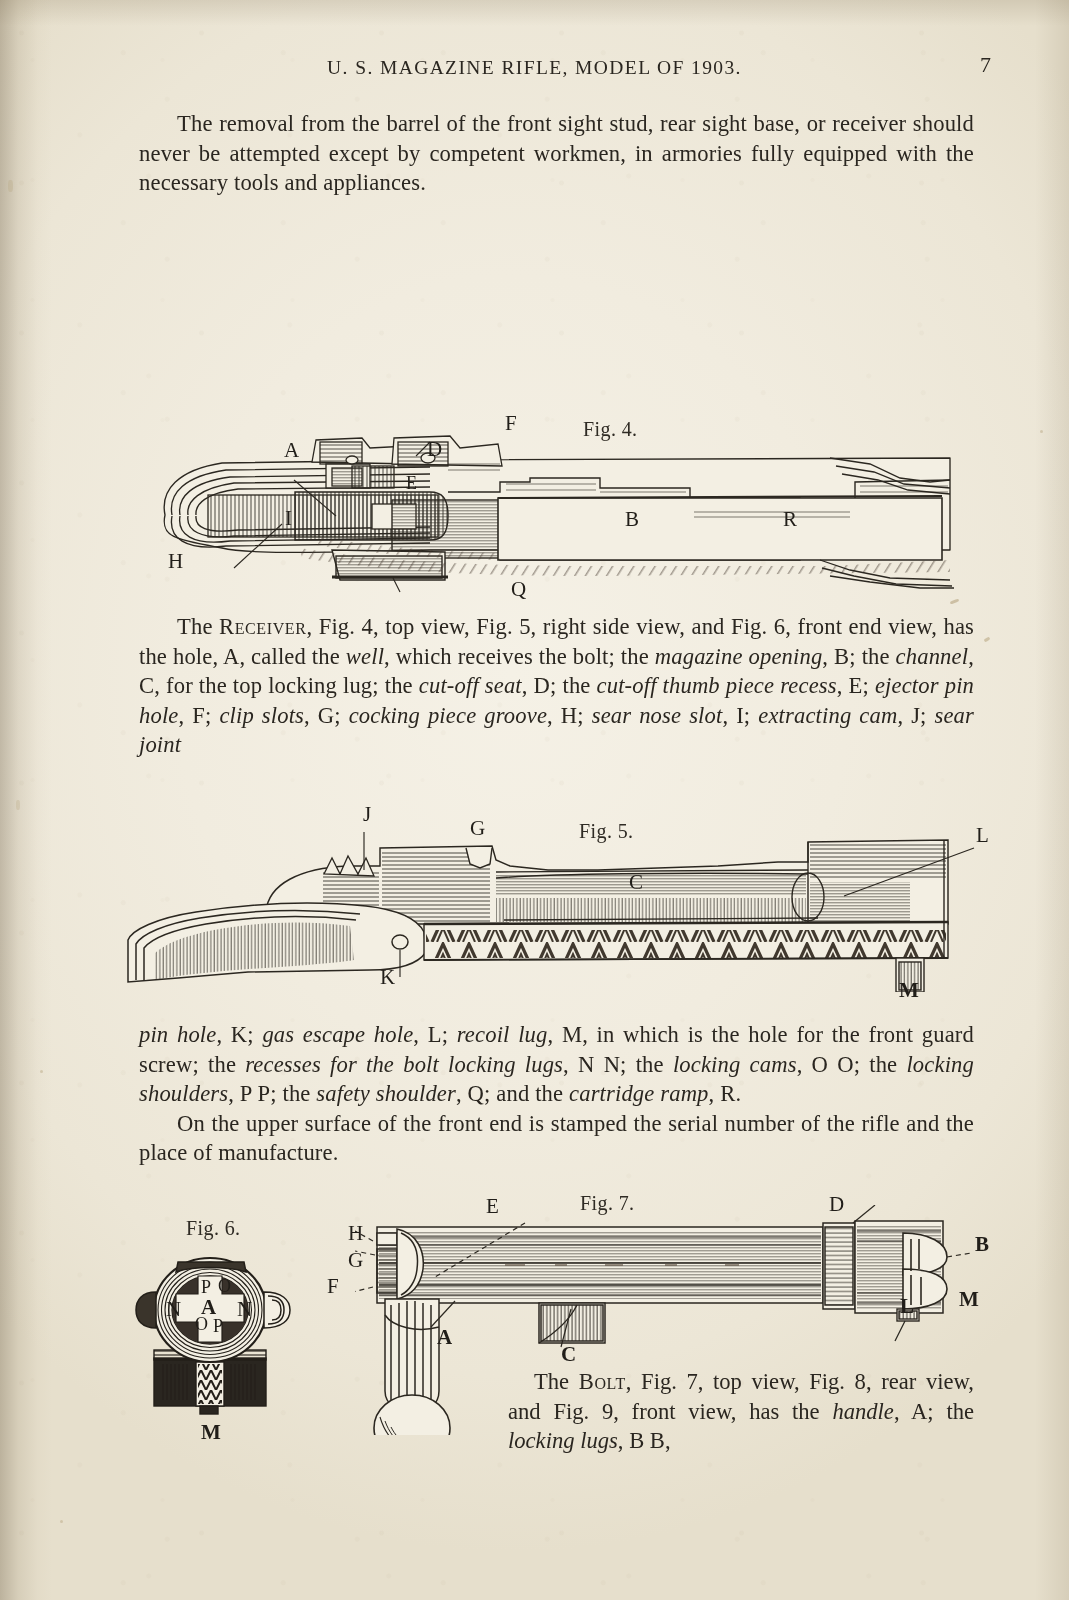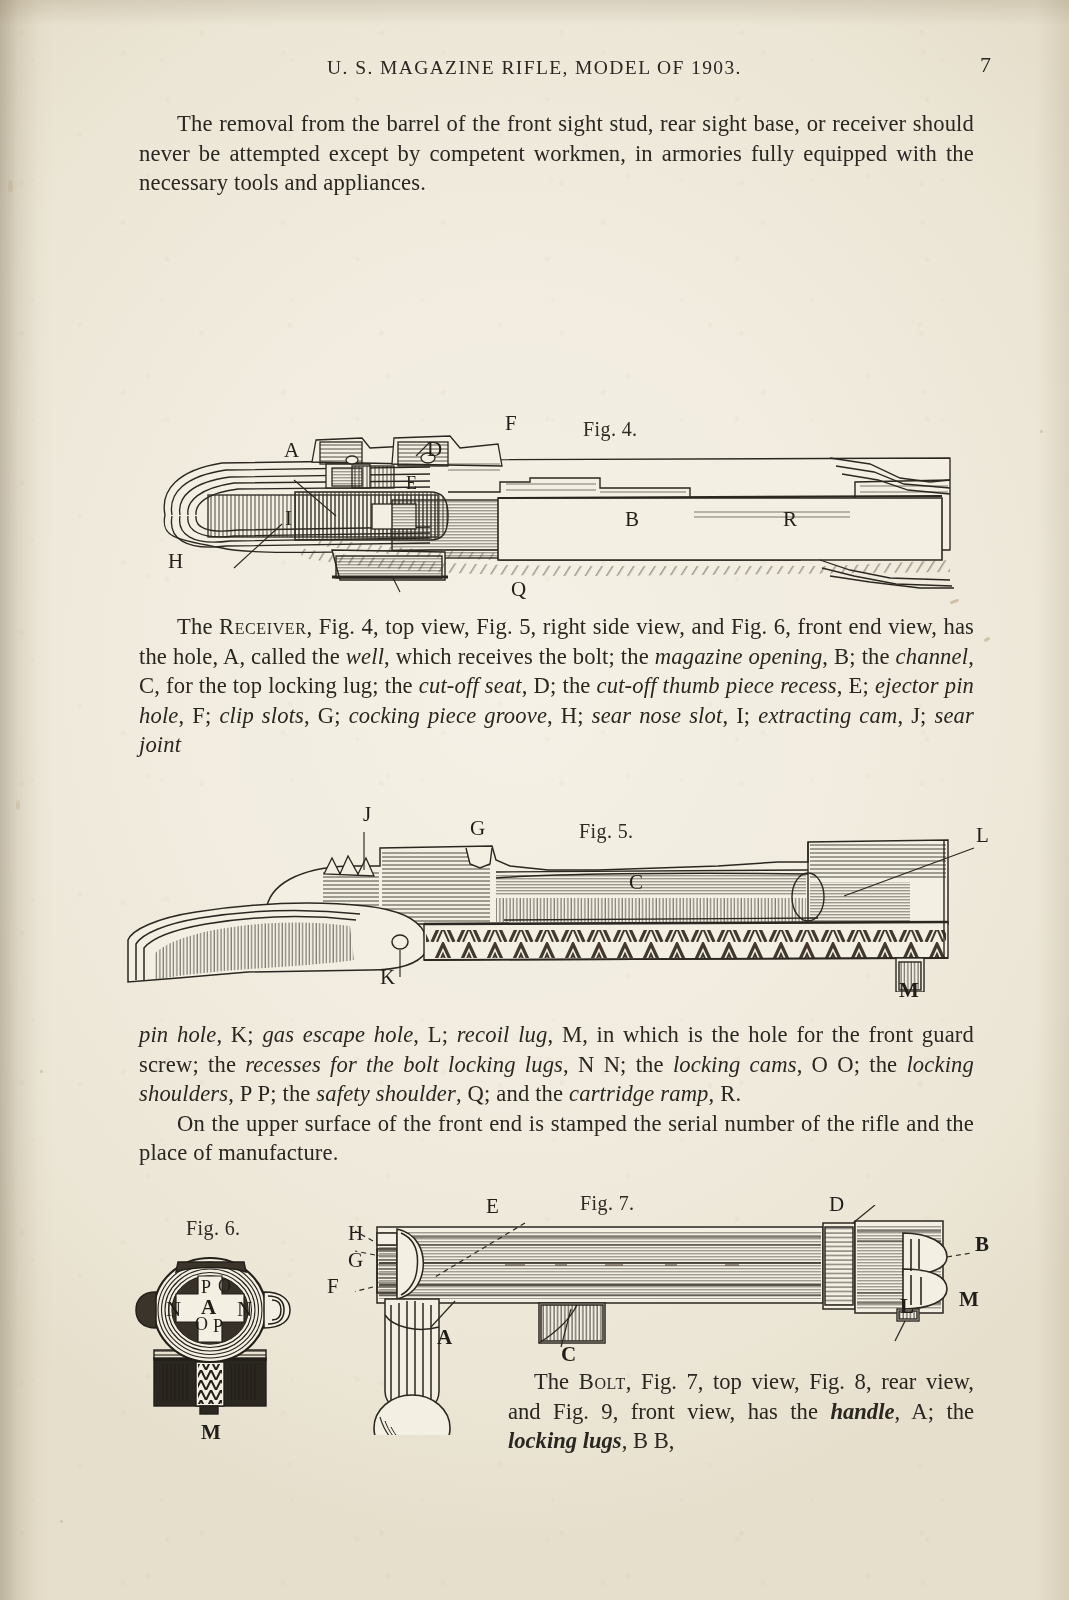--- a/index.html
+++ b/index.html
@@ -113,21 +113,21 @@
 
   
   #bolt-text {
     position: absolute;
     left: 508px; top: 1367px; width: 466px;
     font-size: 22.6px; line-height: 29.6px;
     text-align: justify;
     color: #2a2620;
   }
   #bolt-text p { margin:0; text-indent: 26px; }
-  #bolt-text i { font-style: italic; font-weight: bold; }
+  #bolt-text i { font-style: italic; }
 </style>
 </head>
 <body>
 
 <div id="page">
 
   <div id="paper-base"></div>
   <div id="paper-grain"></div>
   <div id="gutter-shadow"></div>
   <div id="edge-shadow-top"></div>

